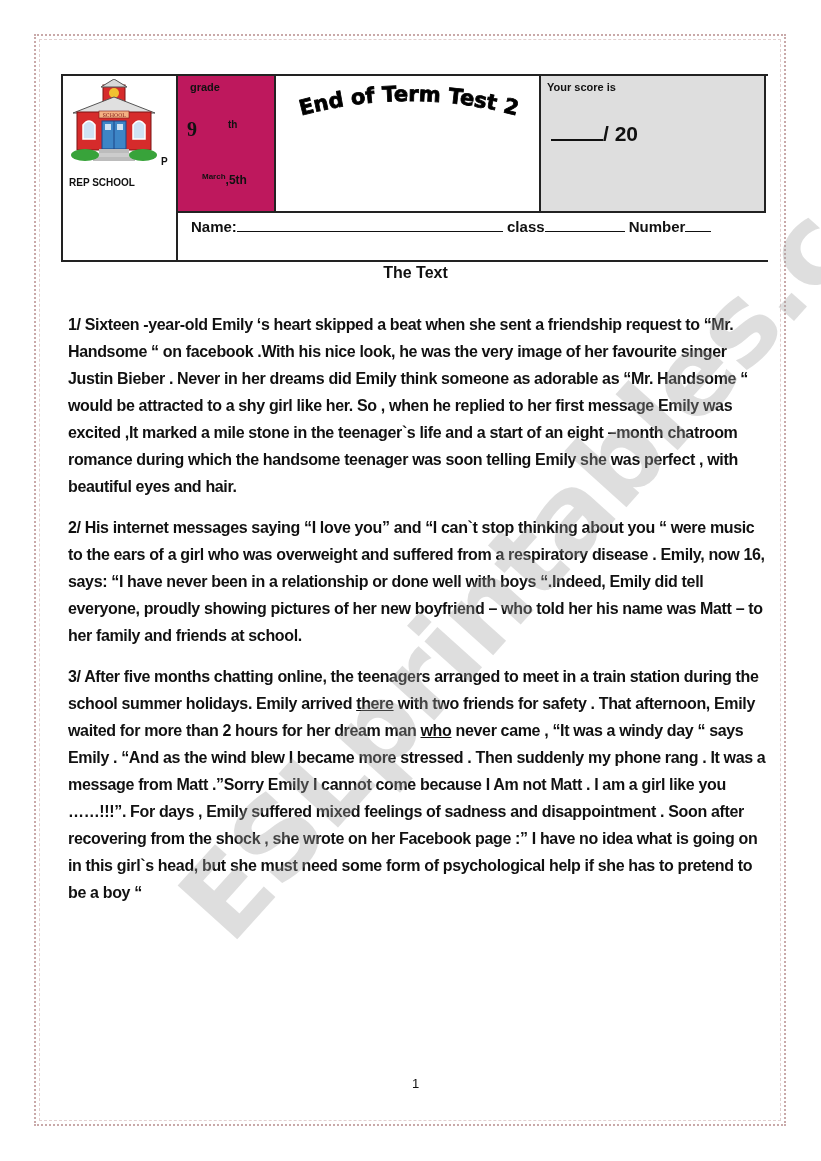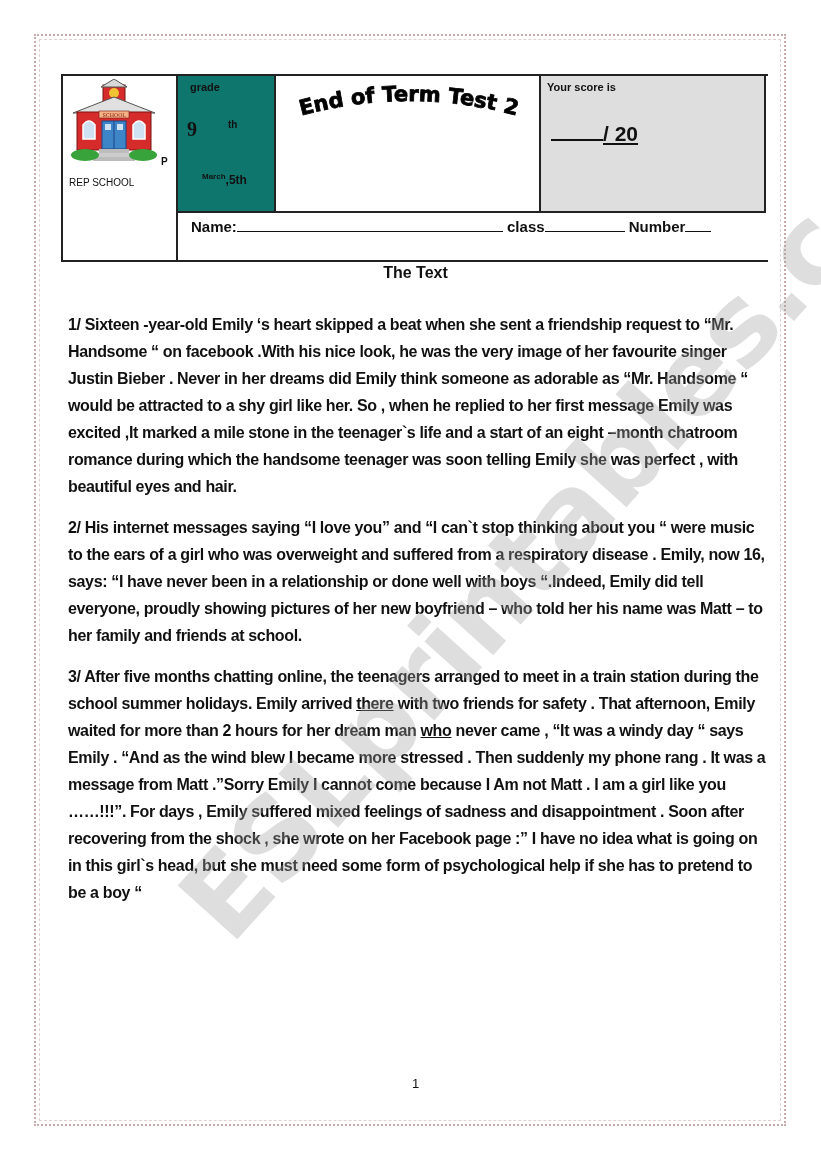--- a/index.html
+++ b/index.html
@@ -14,40 +14,40 @@
     .page-border::before {
       content: ""; position: absolute; inset: 3px; border: 1px dashed #e2cfcf;
     }
     .header-table {
       position: absolute; left: 61px; top: 74px; width: 707px; height: 188px;
       border-top: 2px solid #222; border-bottom: 2px solid #222;
       border-left: 2px solid #222; box-sizing: border-box;
     }
     .cell { position: absolute; box-sizing: border-box; }
     .logo-cell { left: 0; top: 0; width: 115px; height: 186px; border-right: 2px solid #222; }
-    .grade-cell { left: 115px; top: 0; width: 98px; height: 137px; background: #0f766e; border-right: 2px solid #222; border-bottom: 2px solid #222; }
+    .grade-cell { left: 115px; top: 0; width: 98px; height: 137px; background: #be185d; border-right: 2px solid #222; border-bottom: 2px solid #222; }
     .title-cell { left: 213px; top: 0; width: 265px; height: 137px; border-right: 2px solid #222; border-bottom: 2px solid #222; }
     .score-cell { left: 478px; top: 0; width: 225px; height: 137px; background: #dedede; border-right: 2px solid #222; border-bottom: 2px solid #222; padding-left: 16px; }
     .name-cell { left: 121px; top: 137px; width: 590px; height: 66px; }
 
     .school-img { position: absolute; left: 6px; top: 3px; width: 90px; height: 84px; }
     .p-mark { position: absolute; left: 98px; top: 80px; font-size: 10px; font-weight: bold; }
-    .school-name { position: absolute; left: 6px; top: 101px; font-size: 10px; font-weight: normal; }
+    .school-name { position: absolute; left: 6px; top: 101px; font-size: 10px; font-weight: bold; }
 
     .grade-label { position: absolute; left: 12px; top: 5px; font-size: 11px; font-weight: bold; }
     .grade-value { position: absolute; left: 9px; top: 42px; font-family: "Liberation Serif", serif; font-size: 20px; font-weight: bold; }
     .grade-value sup { font-family: "Liberation Sans", sans-serif; font-size: 10px; vertical-align: super; margin-left: 31px; }
     .date { position: absolute; left: 24px; top: 96px; font-size: 12px; font-weight: bold; }
     .date sup { font-size: 8px; }
 
     .test-title { position: absolute; left: 4px; top: 4px; width: 258px; height: 50px; }
     .test-title text { font-family: "DejaVu Sans", sans-serif; font-weight: 900; font-size: 21px; fill: #000; stroke: #000; stroke-width: 0.8px; }
 
     .score-label { position: absolute; left: 6px; top: 5px; font-size: 11px; font-weight: bold; }
-    .score-value { position: absolute; left: 10px; top: 45px; font-size: 21px; font-weight: bold; text-decoration: underline; }
+    .score-value { position: absolute; left: 10px; top: 45px; font-size: 21px; font-weight: bold; }
     .score-blank { display: inline-block; width: 52px; border-bottom: 2px solid #111; height: 18px; vertical-align: baseline; }
 
     .name-line { position: absolute; left: 7px; top: 4px; font-size: 15px; font-weight: bold; white-space: nowrap; }
     .blank { display: inline-block; border-bottom: 1.5px solid #111; height: 14px; vertical-align: baseline; }
     .blank-name { width: 266px; }
     .blank-class { width: 80px; }
     .blank-number { width: 26px; }
 
     .section-title { position: absolute; left: 0; width: 831px; top: 264px; text-align: center; font-size: 16px; font-weight: bold; }
 

